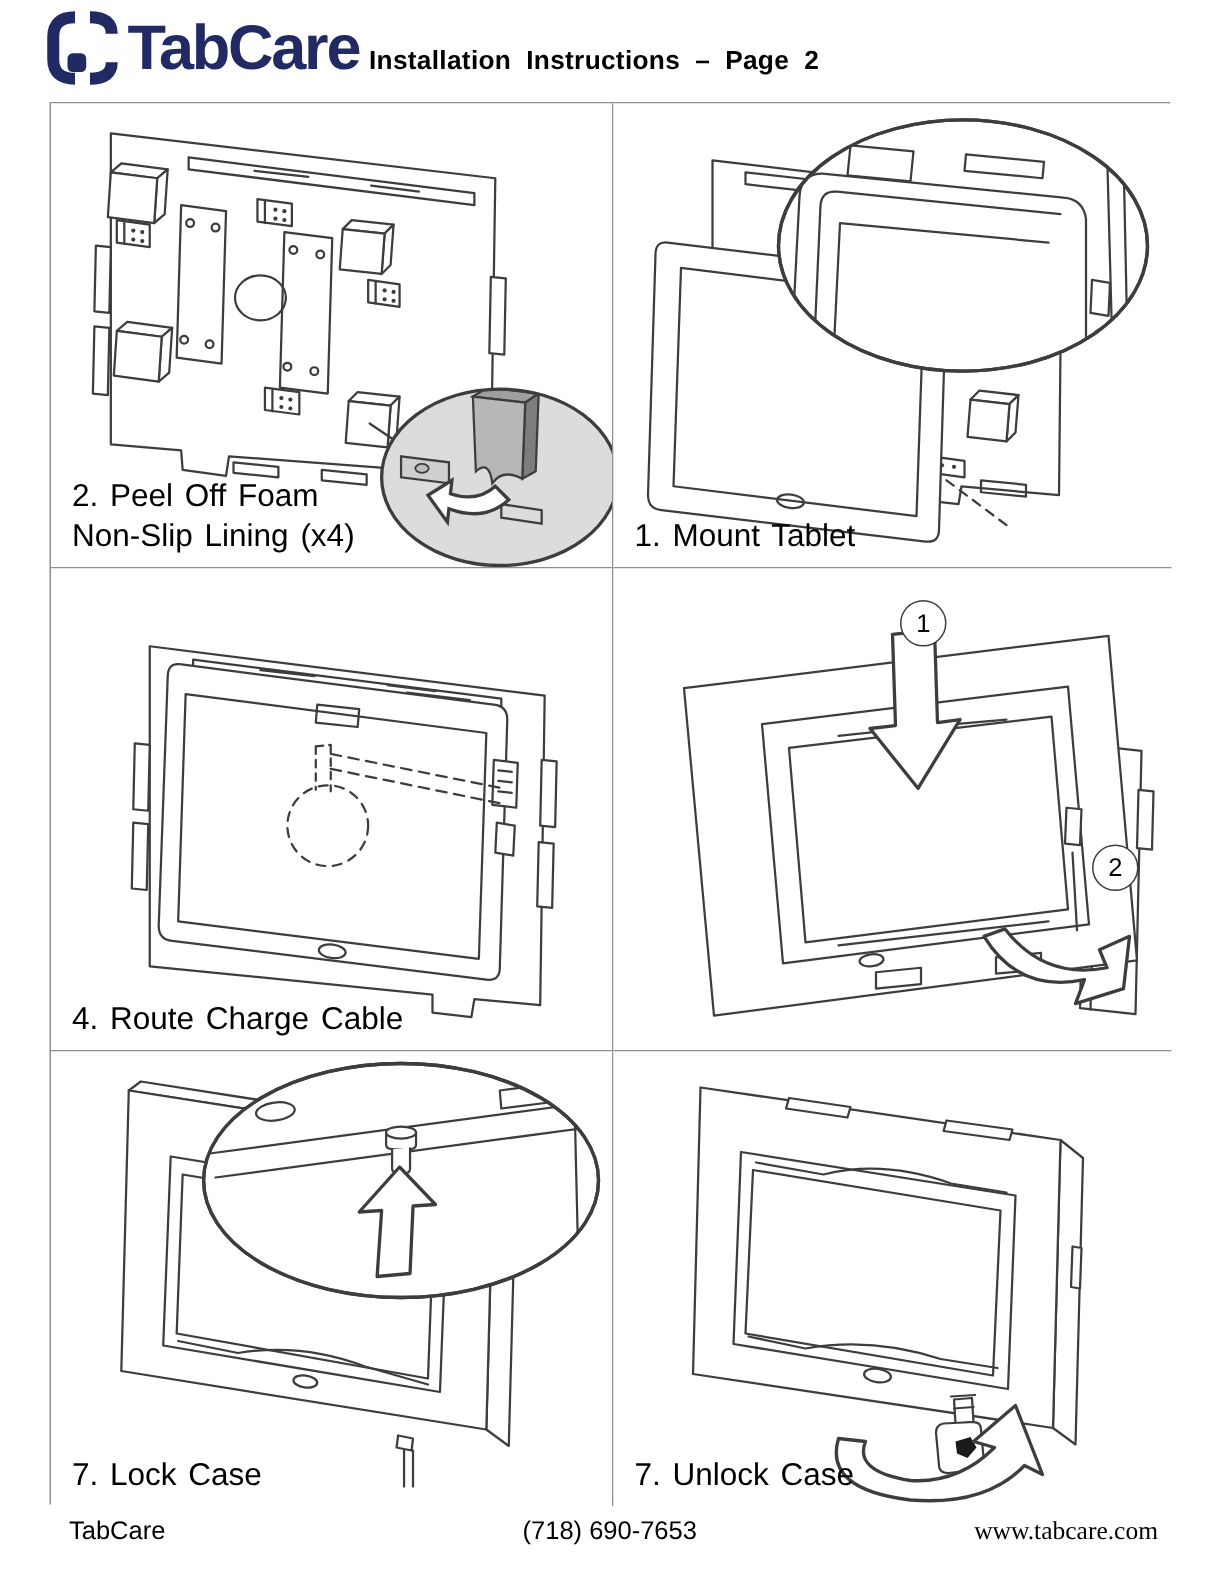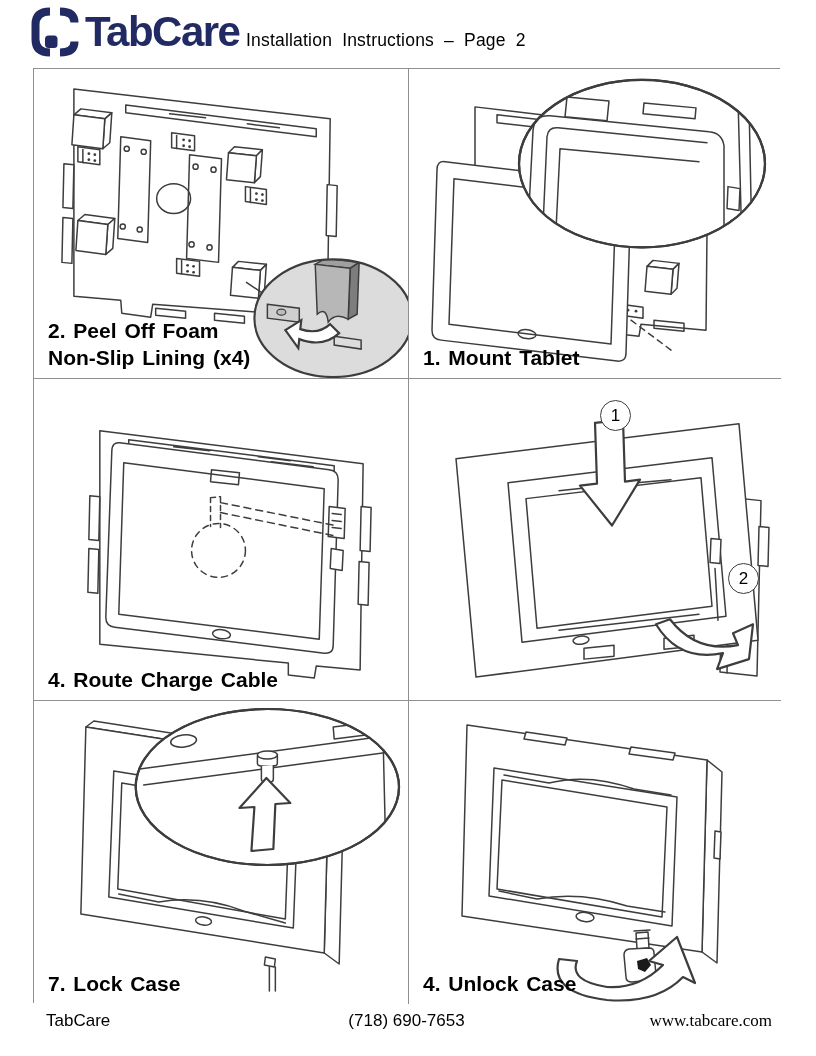--- a/index.html
+++ b/index.html
@@ -3,33 +3,33 @@
 <meta charset="utf-8">
 <style>
   * { margin:0; padding:0; box-sizing:border-box; }
   html,body { width:816px; height:1056px; background:#fff; color:#000;
     font-family:"Liberation Sans", sans-serif; position:relative; overflow:hidden; }
 
   
   .brand { position:absolute; left:29px; top:7px; display:flex; align-items:center; gap:4px; }
   .brand svg { width:52px; height:50px; }
   .brand-text { font-size:42px; font-weight:bold; color:#212a63; letter-spacing:-1.5px; line-height:50px; }
-  .page-title { position:absolute; left:246px; top:30px; font-size:17.5px; font-weight:normal;
+  .page-title { position:absolute; left:246px; top:30px; font-size:17.5px; font-weight:bold;
     word-spacing:5px; letter-spacing:.2px; }
 
   
   .grid { position:absolute; left:33px; top:68px; width:747px; height:935px;
     display:grid; grid-template-columns:375px 372px; grid-template-rows:310px 322px 303px;
     border:1px solid #8f8f8f; }
   .cell { position:relative; overflow:hidden; border-right:1px solid #8f8f8f; border-bottom:1px solid #8f8f8f; background:#fff; }
   .cell:nth-child(2n) { border-right:none; }
   .cell:nth-child(n+5) { border-bottom:none; }
   .art { position:absolute; left:0; top:0; width:100%; height:100%; }
   .caption { position:absolute; left:14px; bottom:7px; font-size:21px; line-height:27px; word-spacing:2px; }
-  .caption span { display:block;font-weight:bold; }
+  .caption span { display:block; }
   .callout { position:absolute; width:31px; height:31px; border:1.7px solid #3d3d3d; border-radius:50%;
     background:#fff; display:flex; align-items:center; justify-content:center; font-size:17px; }
   .callout-1 { left:191px; top:21px; }
   .callout-2 { left:319px; top:184px; }
 
   
   .footer { position:absolute; left:33px; top:1011px; width:747px; height:24px; font-size:17px; }
   .footer-company { position:absolute; left:13px; }
   .footer-phone { position:absolute; left:0; right:0; text-align:center; }
   .footer-web { position:absolute; right:8px;font-family:Liberation Serif, serif; }
@@ -292,21 +292,21 @@
       <g>
         <path class="lw" d="M227,232 L239,231 L240,247 L228,248 Z"></path>
         <path class="ln" d="M227,238 L240,237 M225,230 L241,229"></path>
         <path class="lw" d="M220,248 Q215,249 215,254 L217,276 Q217,281 223,281 L242,279 Q247,279 247,274 L245,252 Q245,247 240,247 Z"></path>
         <path d="M228,260 L238,257 L242,264 L236,271 L229,268 Z" fill="#1a1a1a"></path>
       </g>
 
       <path class="lw bold" d="M150,258 Q140,292 198,299 Q248,303 274,276 L286,282 L268,236 L240,260 L254,264 Q230,288 198,286 Q160,280 168,260 Z"></path>
     </svg>
     <div class="caption">
-      <span>4. Unlock Case</span>
+      <span>7. Unlock Case</span>
     </div>
   </div>
 </div>
 
 <div class="footer">
   <span class="footer-company">TabCare</span>
   <span class="footer-phone">(718) 690-7653</span>
   <span class="footer-web">www.tabcare.com</span>
 </div>
 

